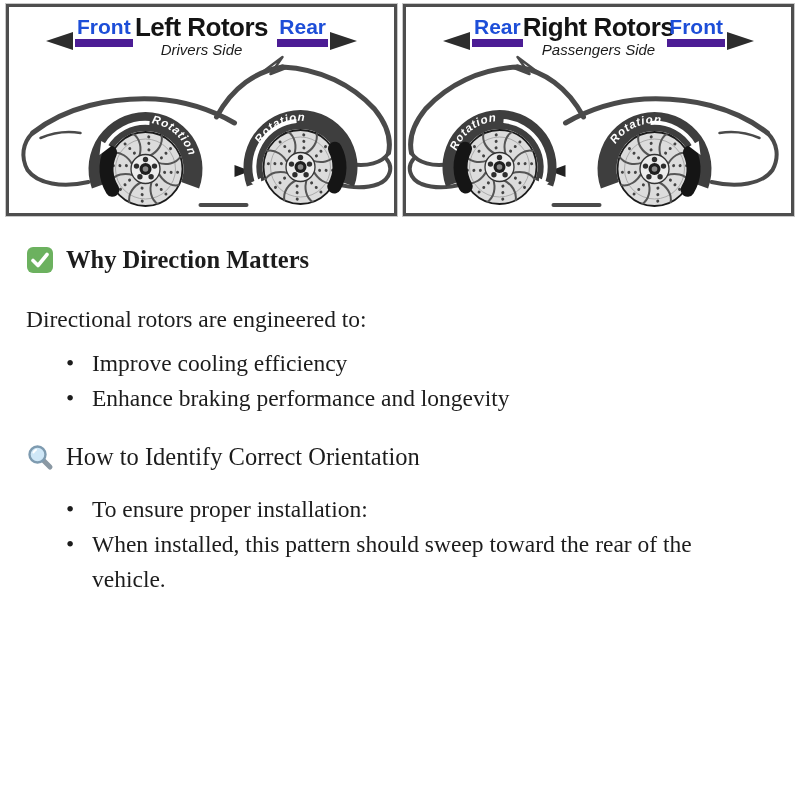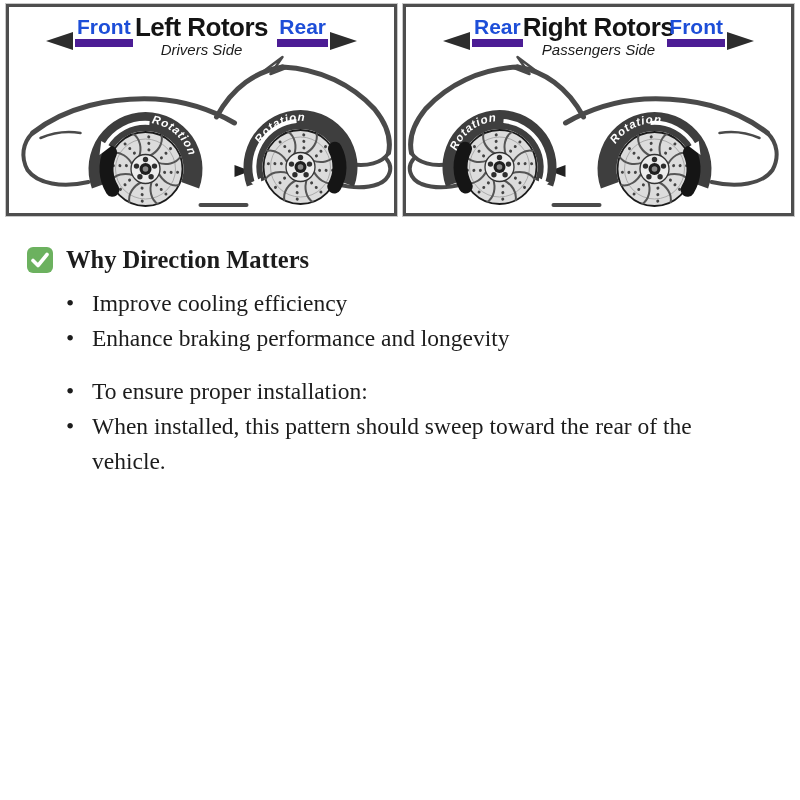--- a/index.html
+++ b/index.html
@@ -192,25 +192,36 @@
   <div class="sec-heading bold">
     <span class="emoji">
       <svg viewBox="0 0 28 28" width="28" height="28">
         <rect x="1" y="1" width="26" height="26" rx="6" fill="#6cb15f"></rect>
         <path d="M 7,14.5 L 12,19.5 L 21,8.5" fill="none" stroke="#ffffff" stroke-width="3.6" stroke-linecap="round" stroke-linejoin="round"></path>
       </svg>
     </span>
     <span>Why Direction Matters</span>
   </div>
 
+  <p class="lead">Directional rotors are engineered to:</p>
 
   <ul class="bullets">
     <li>Improve cooling efficiency</li>
     <li>Enhance braking performance and longevity</li>
   </ul>
 
+  <div class="sec-heading regular second">
+    <span class="emoji">
+      <svg viewBox="0 0 28 28" width="28" height="28">
+        <line x1="17.5" y1="17.5" x2="24" y2="24" stroke="#8a98a3" stroke-width="5" stroke-linecap="round"></line>
+        <circle cx="11.5" cy="11.5" r="8" fill="#cfe7f7" stroke="#7e9bb0" stroke-width="2.4"></circle>
+        <path d="M 7.5,9.5 A 5 5 0 0 1 10,6.8" fill="none" stroke="#ffffff" stroke-width="2" stroke-linecap="round"></path>
+      </svg>
+    </span>
+    <span>How to Identify Correct Orientation</span>
+  </div>
 
   <ul class="bullets second">
     <li>To ensure proper installation:</li>
     <li>When installed, this pattern should sweep toward the rear of the vehicle.</li>
   </ul>
 
 </div>
 
 </body></html>

